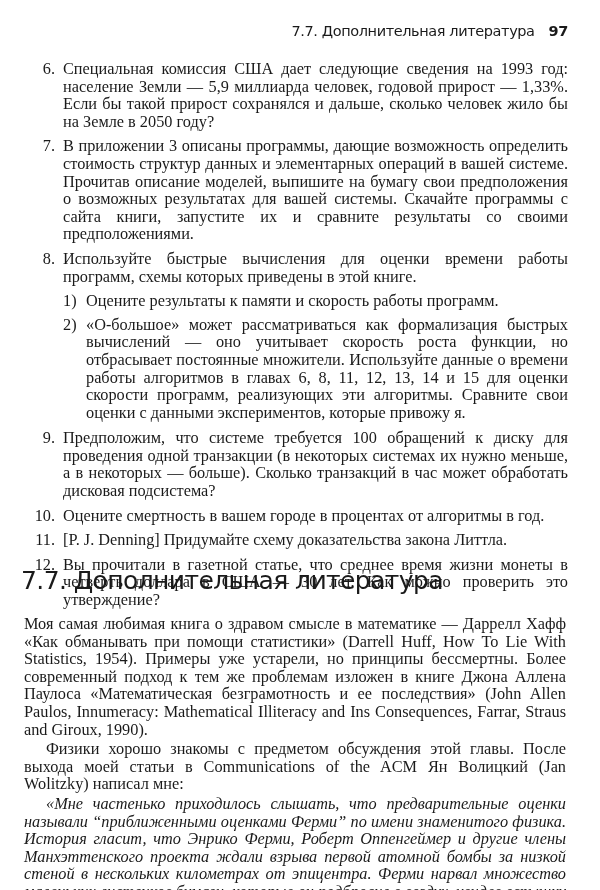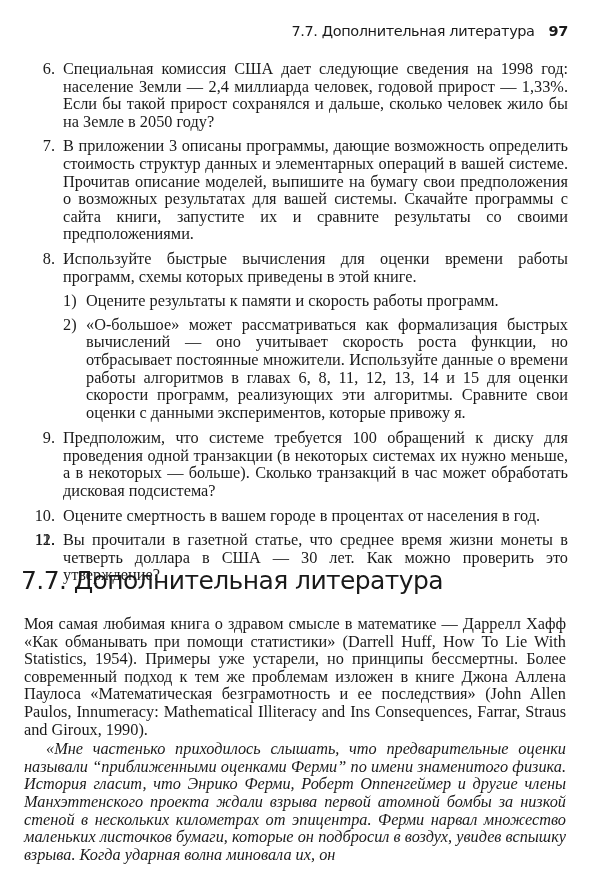--- a/index.html
+++ b/index.html
@@ -32,21 +32,21 @@
 
 <div class="page">
 
   <div class="running-head">
     <span>7.7. Дополнительная литература</span><span class="pgnum">97</span>
   </div>
 
   <div class="list serif">
     <div class="item">
       <span class="num">6.</span>
-      <div>Специальная комиссия США дает следующие сведения на 1998 год: население Земли — 2,4 миллиарда человек, годовой прирост — 1,33%. Если бы такой прирост сохранялся и дальше, сколько человек жило бы на Земле в 2050 году?</div>
+      <div>Специальная комиссия США дает следующие сведения на 1993 год: население Земли — 5,9 миллиарда человек, годовой прирост — 1,33%. Если бы такой прирост сохранялся и дальше, сколько человек жило бы на Земле в 2050 году?</div>
     </div>
     <div class="item">
       <span class="num">7.</span>
       <div>В приложении 3 описаны программы, дающие возможность определить стоимость структур данных и элементарных операций в вашей системе. Прочитав описание моделей, выпишите на бумагу свои предположения о возможных результатах для вашей системы. Скачайте программы с сайта книги, запустите их и сравните результаты со своими предположениями.</div>
     </div>
     <div class="item">
       <span class="num">8.</span>
       <div>Используйте быстрые вычисления для оценки времени работы программ, схемы которых приведены в этой книге.</div>
     </div>
     <div class="subs">
@@ -58,31 +58,33 @@
         <span class="num">2)</span>
         <div>«О-большое» может рассматриваться как формализация быстрых вычислений — оно учитывает скорость роста функции, но отбрасывает постоянные множители. Используйте данные о времени работы алгоритмов в главах 6, 8, 11, 12, 13, 14 и 15 для оценки скорости программ, реализующих эти алгоритмы. Сравните свои оценки с данными экспериментов, которые привожу я.</div>
       </div>
     </div>
     <div class="item">
       <span class="num">9.</span>
       <div>Предположим, что системе требуется 100 обращений к диску для проведения одной транзакции (в некоторых системах их нужно меньше, а в некоторых — больше). Сколько транзакций в час может обработать дисковая подсистема?</div>
     </div>
     <div class="item">
       <span class="num">10.</span>
-      <div>Оцените смертность в вашем городе в процентах от населения в год.</div>
+      <div>Оцените смертность в вашем городе в процентах от алгоритмы в год.</div>
     </div>
     <div class="item">
       <span class="num">11.</span>
+      <div>[P. J. Denning] Придумайте схему доказательства закона Литтла.</div>
     </div>
     <div class="item">
       <span class="num">12.</span>
       <div>Вы прочитали в газетной статье, что среднее время жизни монеты в четверть доллара в США — 30 лет. Как можно проверить это утверждение?</div>
     </div>
   </div>
 
   <h2 class="section-title" style="margin:0;font-weight:normal;">7.7. Дополнительная литература</h2>
 
   <div class="body serif">
     <p>Моя самая любимая книга о здравом смысле в математике — Даррелл Хафф «Как обманывать при помощи статистики» (Darrell Huff, How To Lie With Statistics, 1954). Примеры уже устарели, но принципы бессмертны. Более современный подход к тем же проблемам изложен в книге Джона Аллена Паулоса «Математическая безграмотность и ее последствия» (John Allen Paulos, Innumeracy: Mathematical Illiteracy and Ins Consequences, Farrar, Straus and Giroux, 1990).</p>
+    <p class="indent">Физики хорошо знакомы с предметом обсуждения этой главы. После выхода моей статьи в Communications of the ACM Ян Волицкий (Jan Wolitzky) написал мне:</p>
     <p class="indent quote">«Мне частенько приходилось слышать, что предварительные оценки называли “приближенными оценками Ферми” по имени знаменитого физика. История гласит, что Энрико Ферми, Роберт Оппенгеймер и другие члены Манхэттенского проекта ждали взрыва первой атомной бомбы за низкой стеной в нескольких километрах от эпицентра. Ферми нарвал множество маленьких листочков бумаги, которые он подбросил в воздух, увидев вспышку взрыва. Когда ударная волна миновала их, он</p>
   </div>
 
 </div>
 
 </body></html>

